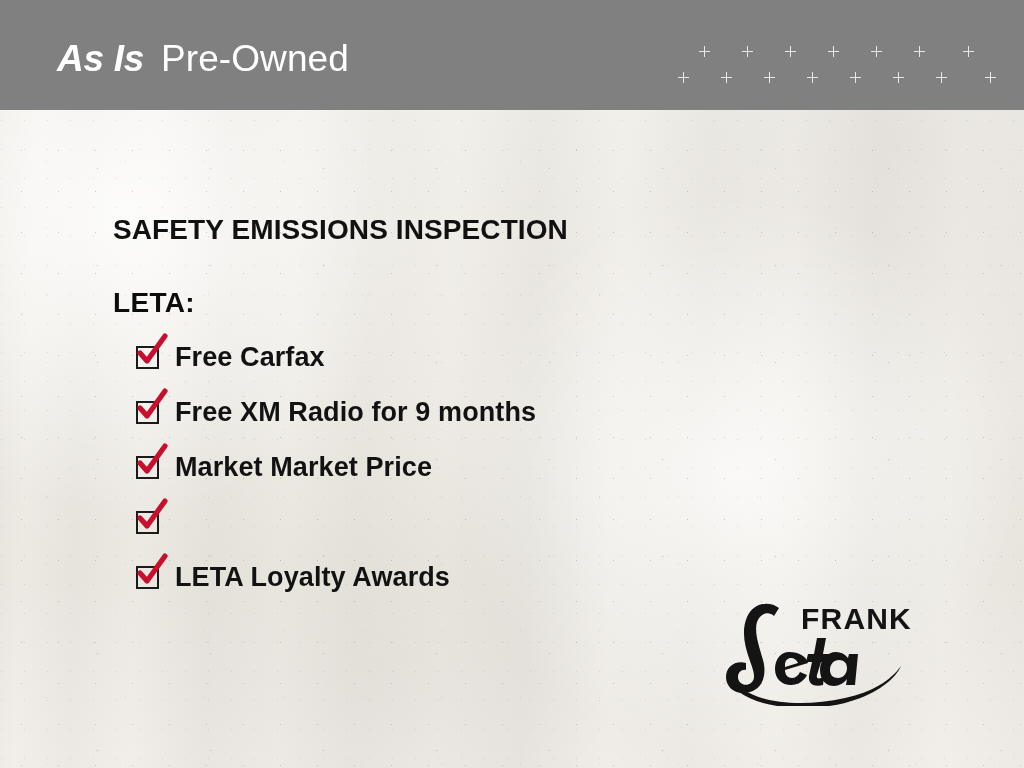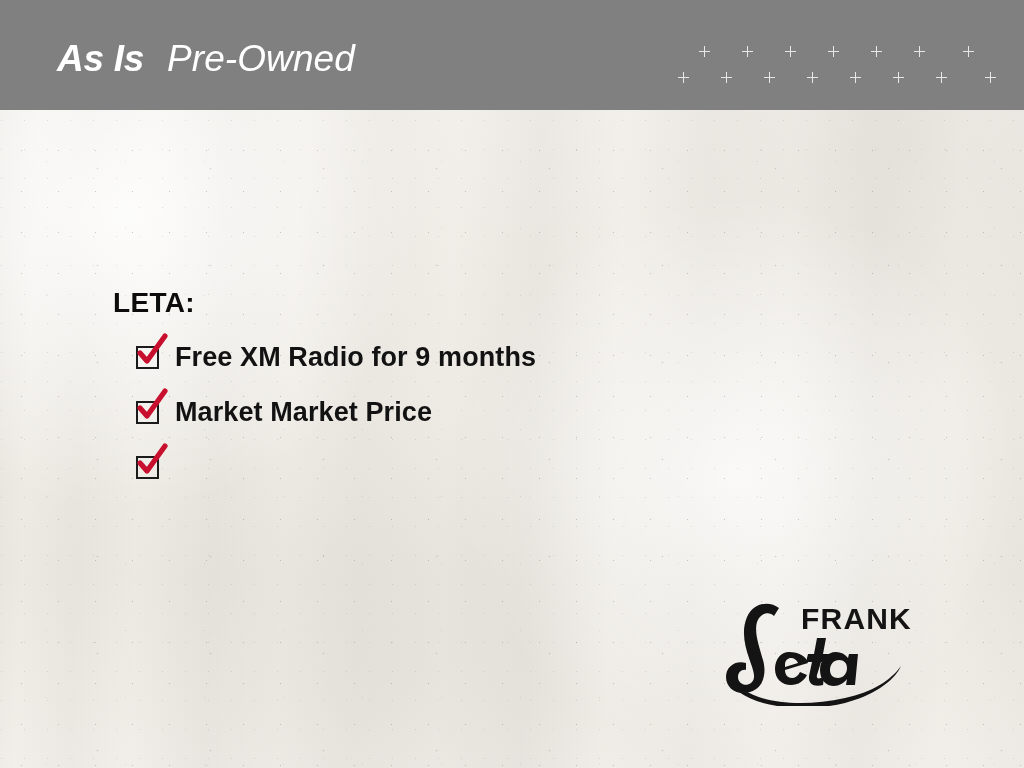--- a/index.html
+++ b/index.html
@@ -83,22 +83,21 @@
     letter-spacing: 0.2px;
   }
   .title-bold {
     font-weight: 700;
     letter-spacing: -0.3px;
     font-style: italic;
   }
   .title-light {
     font-weight: 400;
     letter-spacing: 0.1px;
-    margin-left: 23px;
-    font-style: italic;
+    margin-left: 17px;
   }
 
   .plus-field {
     position: absolute;
     left: 672px;
     top: 38px;
     width: 340px;
     height: 56px;
   }
   .plus {
@@ -220,24 +219,33 @@
       <span class="plus" style="left:49px;  top:34px;"></span>
       <span class="plus" style="left:92px;  top:34px;"></span>
       <span class="plus" style="left:135px; top:34px;"></span>
       <span class="plus" style="left:178px; top:34px;"></span>
       <span class="plus" style="left:221px; top:34px;"></span>
       <span class="plus" style="left:264px; top:34px;"></span>
       <span class="plus" style="left:313px; top:34px;"></span>
     </div>
   </div>
 
+  <div class="subtitle">SAFETY EMISSIONS INSPECTION</div>
   <div class="plus-label">LETA:</div>
 
   <div class="checklist">
 
+    <div class="check-row">
+      <span class="checkbox">
+        <svg class="tick" viewBox="0 0 34 34">
+          <path d="M5 18 L12 26 L30 1" fill="none" stroke="#c8102e" stroke-width="5.2" stroke-linecap="round" stroke-linejoin="round"></path>
+        </svg>
+      </span>
+      <span class="check-label">Free Carfax</span>
+    </div>
 
     <div class="check-row">
       <span class="checkbox">
         <svg class="tick" viewBox="0 0 34 34">
           <path d="M5 18 L12 26 L30 1" fill="none" stroke="#c8102e" stroke-width="5.2" stroke-linecap="round" stroke-linejoin="round"></path>
         </svg>
       </span>
       <span class="check-label">Free XM Radio for 9 months</span>
     </div>
 
@@ -251,20 +259,28 @@
     </div>
 
     <div class="check-row">
       <span class="checkbox">
         <svg class="tick" viewBox="0 0 34 34">
           <path d="M5 18 L12 26 L30 1" fill="none" stroke="#c8102e" stroke-width="5.2" stroke-linecap="round" stroke-linejoin="round"></path>
         </svg>
       </span>
     </div>
 
+    <div class="check-row">
+      <span class="checkbox">
+        <svg class="tick" viewBox="0 0 34 34">
+          <path d="M5 18 L12 26 L30 1" fill="none" stroke="#c8102e" stroke-width="5.2" stroke-linecap="round" stroke-linejoin="round"></path>
+        </svg>
+      </span>
+      <span class="check-label">LETA Loyalty Awards</span>
+    </div>
 
   </div>
 
   <div class="logo">
     <svg viewBox="0 0 215 120" width="215" height="120">
 
       <text x="96" y="43" font-family="'Liberation Sans', sans-serif" font-size="30" font-weight="bold" fill="#141414" letter-spacing="1.2">FRANK</text>
 
       <g fill="#141414">
 

